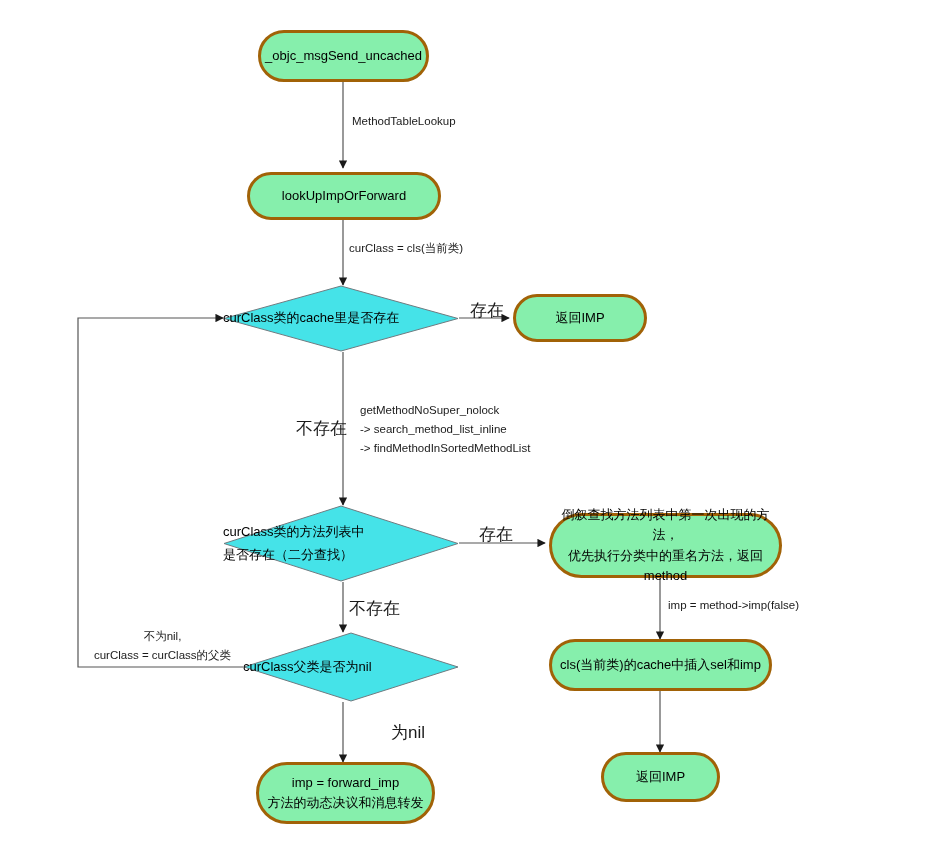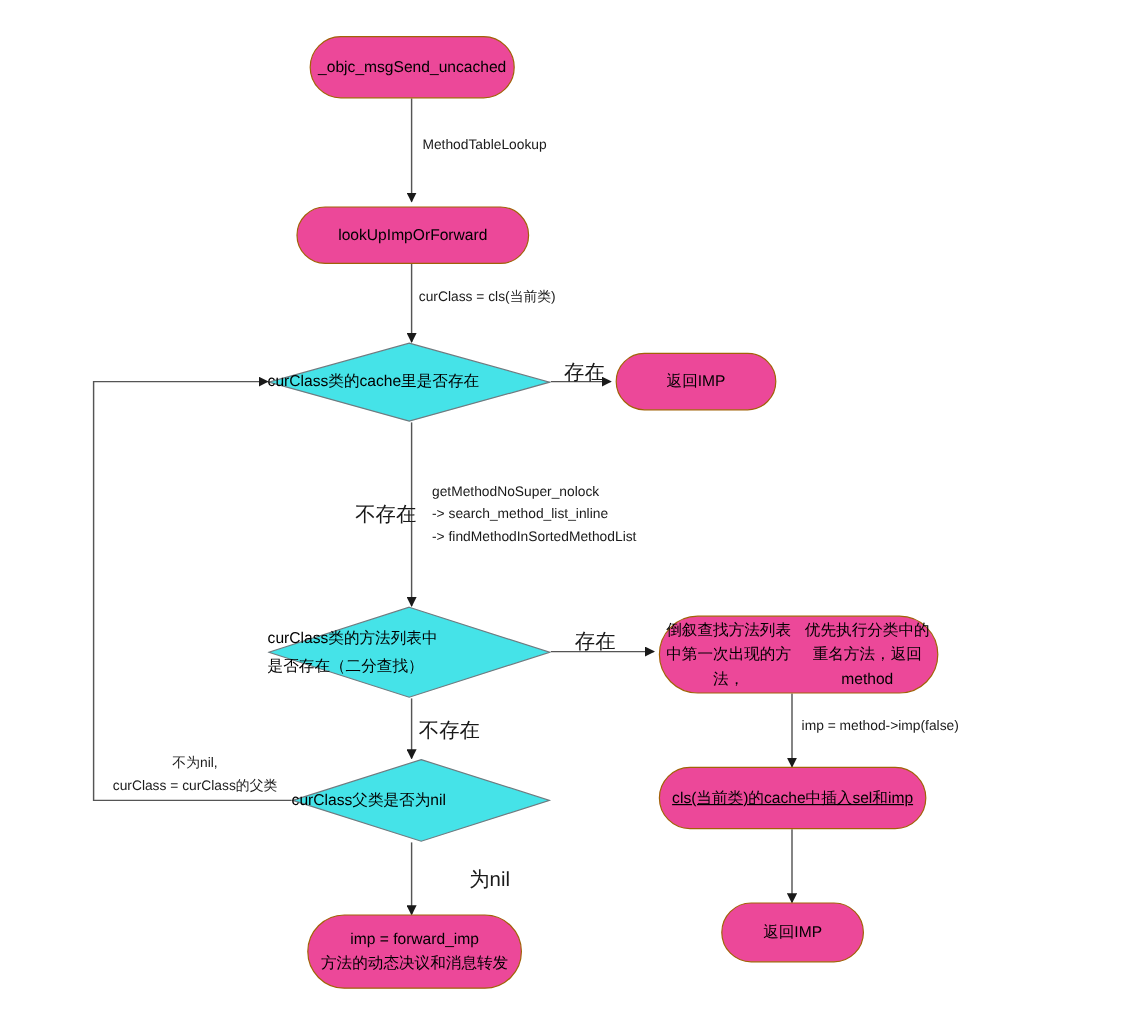--- a/index.html
+++ b/index.html
@@ -30,22 +30,22 @@
     display: flex;
     align-items: center;
     justify-content: center;
     text-align: center;
     color: #000000;
     font-size: 13px;
     line-height: 1.55;
     z-index: 3;
   }
   .stadium {
-    background: #ec4899;
-    border: 1px solid #a16207;
+    background: #86efac;
+    border: 3px solid #a16207;
     border-radius: 999px;
   }
   .diamond-wrap {
     position: absolute;
     z-index: 3;
   }
   .diamond-wrap svg {
     position: absolute;
     left: 0;
     top: 0;
@@ -152,35 +152,35 @@
   <div class="diamond-wrap" style="left:223px; top:505px; width:236px; height:77px;">
     <svg width="236" height="77" viewBox="0 0 236 77" xmlns="http://www.w3.org/2000/svg">
       <polygon points="118,1 235,38.5 118,76 1,38.5" fill="#45e3e8" stroke="#6f7b80" stroke-width="1"></polygon>
     </svg>
     <div class="diamond-label">
       <span class="nl">curClass类的方法列表中</span>
       <span class="nl">是否存在（二分查找）</span>
     </div>
   </div>
 
-  <div class="node stadium" style="left:549px; top:513px; width:233px; height:65px; flex-direction:row;">
+  <div class="node stadium" style="left:549px; top:513px; width:233px; height:65px; flex-direction:column;">
     <span class="nl">倒叙查找方法列表中第一次出现的方法，</span>
     <span class="nl">优先执行分类中的重名方法，返回method</span>
   </div>
 
   <div class="diamond-wrap" style="left:243px; top:632px; width:216px; height:70px;">
     <svg width="216" height="70" viewBox="0 0 216 70" xmlns="http://www.w3.org/2000/svg">
       <polygon points="108,1 215,35 108,69 1,35" fill="#45e3e8" stroke="#6f7b80" stroke-width="1"></polygon>
     </svg>
     <div class="diamond-label">
       <span>curClass父类是否为nil</span>
     </div>
   </div>
 
-  <div class="node stadium" style="left:549px; top:639px; width:223px; height:52px;text-decoration:underline;">
+  <div class="node stadium" style="left:549px; top:639px; width:223px; height:52px;">
     <span>cls(当前类)的cache中插入sel和imp</span>
   </div>
 
   <div class="node stadium" style="left:256px; top:762px; width:179px; height:62px; flex-direction:column;">
     <span class="nl">imp = forward_imp</span>
     <span class="nl">方法的动态决议和消息转发</span>
   </div>
 
   <div class="node stadium" style="left:601px; top:752px; width:119px; height:50px;">
     <span>返回IMP</span>

